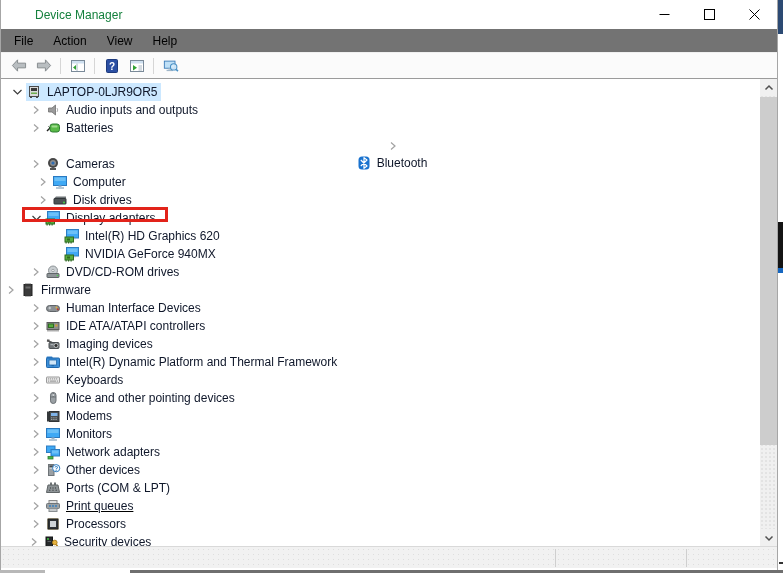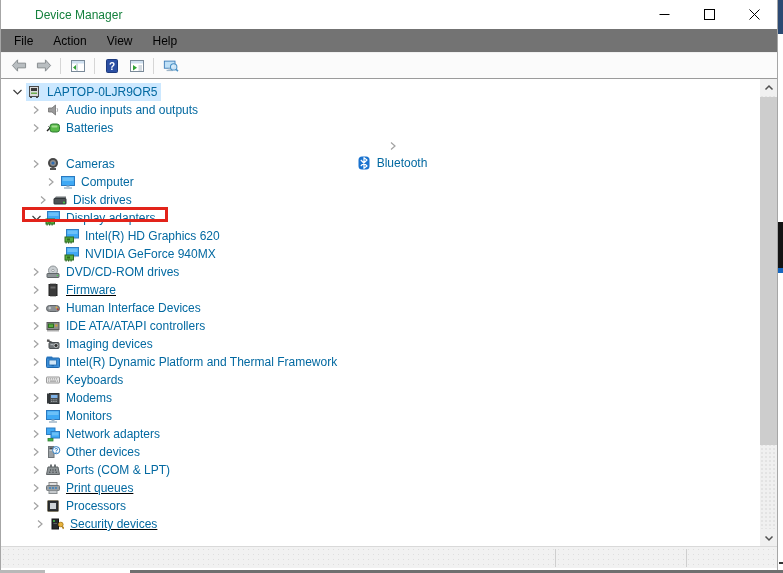--- a/index.html
+++ b/index.html
@@ -25,21 +25,21 @@
   .tb-sep{width:1px; height:16px; background:#d6d6d6; margin:0 4px;}
   .tb-btn svg{display:block;}
 
   
   .main{position:relative; height:468px; border-top:1px solid #9b9b9b; background:#fff; overflow:hidden;}
   .tree{position:absolute; left:0; top:0; right:17px; bottom:0; padding-top:4px; overflow:hidden;}
   .tree-row{position:relative; height:18px; display:flex; align-items:center; white-space:nowrap;}
   .chev{width:19px; height:18px; flex:0 0 auto; display:flex; align-items:center; justify-content:center;}
   .ico{width:16px; height:16px; flex:0 0 auto; display:flex; align-items:center; justify-content:center;}
   .ico svg{display:block;}
-  .lbl{margin-left:5px; color:#0369a1;}
+  .lbl{margin-left:5px; color:#0f172a;}
   .selwrap{display:flex; align-items:center; height:18px; padding-right:3px;}
   .selwrap.selected{background:#cce8ff;}
   .red-box{position:absolute; left:21px; top:-2px; width:146px; height:15px; border:3px solid #e2231a; pointer-events:none;}
 
   
   .vscroll{position:absolute; top:0; right:0; width:17px; height:100%; background:#f0f0f0;
            background-image:radial-gradient(circle,#e3e3e3 0.8px, transparent 0.9px); background-size:4px 4px;}
   .sb-btn{position:absolute; left:0; width:17px; height:17px; display:flex; align-items:center; justify-content:center; background:#f0f0f0;}
   .sb-up{top:0;} .sb-down{bottom:0;}
   .sb-thumb{position:absolute; left:0; top:18px; width:17px; height:348px; background:#cdcdcd;}
@@ -247,21 +247,21 @@
                 <svg width="16" height="16" viewBox="0 0 16 16">
                   <circle cx="8" cy="7" r="5" fill="#474747"></circle>
                   <circle cx="8" cy="7" r="3" fill="#8d8d8d"></circle>
                   <circle cx="8" cy="7" r="1.6" fill="#2f6db3"></circle>
                   <rect x="5" y="12" width="6" height="2" fill="#555"></rect>
                 </svg>
               </span>
               <span class="lbl">Cameras</span>
             </span>
           </div>
-          <div class="tree-row" style="padding-left: 32px; margin-left: 8px;">
+          <div class="tree-row" style="padding-left: 32px;">
             <span class="chev">
               <svg width="12" height="12" viewBox="0 0 12 12">
                 <path d="M4 2.5 L8 6 L4 9.5" fill="none" stroke="#a2a2a2" stroke-width="1.2"></path>
               </svg>
             </span>
             <span class="selwrap">
               <span class="ico">
                 <svg width="16" height="16" viewBox="0 0 16 16">
                   <rect x="1.5" y="2.5" width="13" height="9" fill="#3fa9f5" stroke="#2979c0"></rect>
                   <rect x="2.5" y="3.5" width="11" height="3.5" fill="#6cc0f7"></rect>
@@ -359,21 +359,21 @@
                 <svg width="16" height="16" viewBox="0 0 16 16">
                   <circle cx="8" cy="6.5" r="4.5" fill="#c9ced1" stroke="#8e9497"></circle>
                   <circle cx="8" cy="6.5" r="1.2" fill="#ffffff" stroke="#9aa0a3"></circle>
                   <rect x="2" y="9.5" width="12" height="4" rx="0.5" fill="#8e9497" stroke="#5f6568"></rect>
                   <circle cx="12.5" cy="11.5" r="0.8" fill="#46d246"></circle>
                 </svg>
               </span>
               <span class="lbl">DVD/CD-ROM drives</span>
             </span>
           </div>
-          <div class="tree-row" style="padding-left: 25px; text-decoration: underline;">
+          <div class="tree-row" style="">
             <span class="chev">
               <svg width="12" height="12" viewBox="0 0 12 12">
                 <path d="M4 2.5 L8 6 L4 9.5" fill="none" stroke="#a2a2a2" stroke-width="1.2"></path>
               </svg>
             </span>
             <span class="selwrap">
               <span class="ico">
                 <svg width="16" height="16" viewBox="0 0 16 16">
                   <rect x="4" y="2.5" width="8" height="11" fill="#3b3b3b" stroke="#222"></rect>
                   <path d="M6 2.5 L6 1 M8 2.5 L8 1 M10 2.5 L10 1 M6 15 L6 13.5 M8 15 L8 13.5 M10 15 L10 13.5" stroke="#777" stroke-width="1"></path>
@@ -484,20 +484,38 @@
           </div>
           <div class="tree-row" style="padding-left: 25px;">
             <span class="chev">
               <svg width="12" height="12" viewBox="0 0 12 12">
                 <path d="M4 2.5 L8 6 L4 9.5" fill="none" stroke="#a2a2a2" stroke-width="1.2"></path>
               </svg>
             </span>
             <span class="selwrap">
               <span class="ico">
                 <svg width="16" height="16" viewBox="0 0 16 16">
+                  <rect x="5.5" y="2.5" width="5.5" height="11" rx="2.7" fill="#9aa0a4" stroke="#6b7074"></rect>
+                  <line x1="8.25" y1="2.5" x2="8.25" y2="7" stroke="#6b7074"></line>
+                  <line x1="5.5" y1="7" x2="11" y2="7" stroke="#6b7074"></line>
+                  <rect x="7.6" y="4" width="1.3" height="2" rx="0.6" fill="#dfe3e5"></rect>
+                </svg>
+              </span>
+              <span class="lbl">Mice and other pointing devices</span>
+            </span>
+          </div>
+          <div class="tree-row" style="padding-left: 25px;">
+            <span class="chev">
+              <svg width="12" height="12" viewBox="0 0 12 12">
+                <path d="M4 2.5 L8 6 L4 9.5" fill="none" stroke="#a2a2a2" stroke-width="1.2"></path>
+              </svg>
+            </span>
+            <span class="selwrap">
+              <span class="ico">
+                <svg width="16" height="16" viewBox="0 0 16 16">
                   <rect x="2" y="3.5" width="2.5" height="10" fill="#35393c"></rect>
                   <rect x="4.5" y="3.5" width="9.5" height="10" fill="#4a4f52" stroke="#303436"></rect>
                   <rect x="6" y="5" width="6.5" height="3" fill="#7fb3e8"></rect>
                   <g fill="#9aa0a3">
                     <rect x="6" y="9.3" width="1.4" height="1"></rect>
                     <rect x="8.2" y="9.3" width="1.4" height="1"></rect>
                     <rect x="10.4" y="9.3" width="1.4" height="1"></rect>
                     <rect x="6" y="11" width="1.4" height="1"></rect>
                     <rect x="8.2" y="11" width="1.4" height="1"></rect>
                     <rect x="10.4" y="11" width="1.4" height="1"></rect>
@@ -619,21 +637,21 @@
               <span class="ico">
                 <svg width="16" height="16" viewBox="0 0 16 16">
                   <path d="M4 2 L4 3 M6 2 L6 3 M8 2 L8 3 M10 2 L10 3 M12 2 L12 3 M4 13 L4 14 M6 13 L6 14 M8 13 L8 14 M10 13 L10 14 M12 13 L12 14 M2 4 L3 4 M2 6 L2.8 6 M2 8 L3 8 M2 10 L3 10 M2 12 L3 12 M13 4 L14 4 M13 6 L14 6 M13 8 L14 8 M13 10 L14 10 M13 12 L14 12" stroke="#caa94e" stroke-width="0.9"></path>
                   <rect x="3" y="3" width="10" height="10" fill="#2f3335" stroke="#1e2122"></rect>
                   <rect x="5" y="5" width="6" height="6" fill="#cfd4d6"></rect>
                 </svg>
               </span>
               <span class="lbl">Processors</span>
             </span>
           </div>
-          <div class="tree-row" style="padding-left: 29px; text-decoration: underline;">
+          <div class="tree-row" style="padding-left: 23px; text-decoration: underline;">
             <span class="chev">
               <svg width="12" height="12" viewBox="0 0 12 12">
                 <path d="M4 2.5 L8 6 L4 9.5" fill="none" stroke="#a2a2a2" stroke-width="1.2"></path>
               </svg>
             </span>
             <span class="selwrap">
               <span class="ico">
                 <svg width="16" height="16" viewBox="0 0 16 16">
                   <rect x="3" y="3" width="6.5" height="10" fill="#26292b" stroke="#131516"></rect>
                   <circle cx="5" cy="5" r="0.9" fill="#46d246"></circle>

